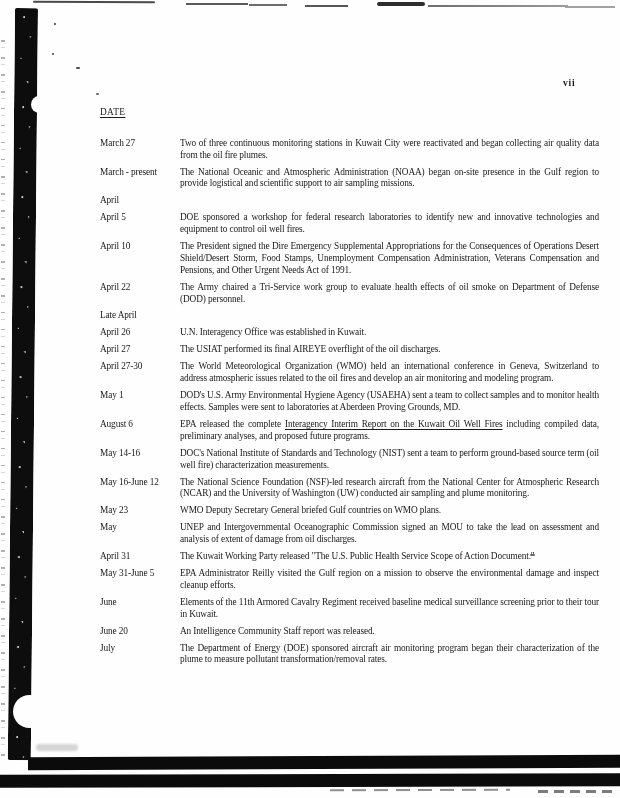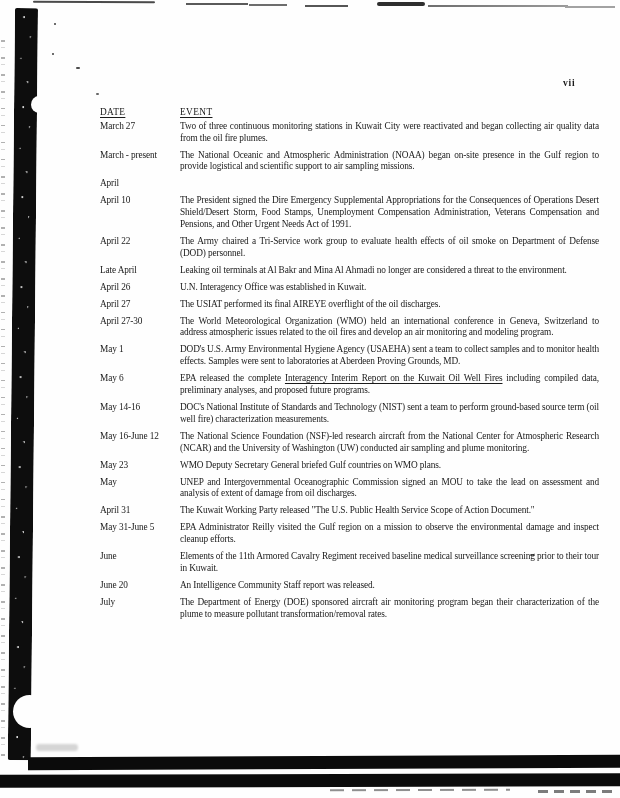--- a/index.html
+++ b/index.html
@@ -19,21 +19,21 @@
   
   .content {
     position: absolute;
     left: 100px; top: 107px; width: 499px;
     font-size: 9.3px;
     line-height: 11.8px;
     letter-spacing: -0.12px;
     filter: blur(0.22px);
   }
   .row { display: flex; margin-bottom: 5.2px; }
-  .row.header { margin-bottom: 2px; }
+  .row.header { margin-bottom: 19px; }
   .date {
     flex: 0 0 80px;
     white-space: nowrap;
   }
   .event {
     flex: 1 1 auto;
     text-align: justify;
   }
   .hdr {
     text-decoration: underline;
@@ -133,54 +133,54 @@
   <div class="art bdash1"></div>
   <div class="art bdash2"></div>
 
   <div class="pagenum">vii</div>
 
   <div class="content">
     <div class="row header">
       <div class="date">
         <span class="hdr">DATE</span>
       </div>
-      <div class="event">
-        <span class="hdr">EVENT</span>
-      </div>
     </div>
     <div>
   <div class="row">
     <div class="date">March 27</div>
     <div class="event"><span>Two of three continuous monitoring stations in Kuwait City were reactivated and began collecting air quality data from the oil fire plumes.</span></div>
   </div>
 
   <div class="row">
     <div class="date">March - present</div>
     <div class="event"><span>The National Oceanic and Atmospheric Administration (NOAA) began on-site presence in the Gulf region to provide logistical and scientific support to air sampling missions.</span></div>
   </div>
 
   <div class="row">
     <div class="date">April</div>
   </div>
 
 
+  <div class="row">
+    <div class="date">April 5</div>
+    <div class="event"><span>DOE sponsored a workshop for federal research laboratories to identify new and innovative technologies and equipment to control oil well fires.</span></div>
+  </div>
 
   <div class="row">
     <div class="date">April 10</div>
     <div class="event"><span>The President signed the Dire Emergency Supplemental Appropriations for the Consequences of Operations Desert Shield/Desert Storm, Food Stamps, Unemployment Compensation Administration, Veterans Compensation and Pensions, and Other Urgent Needs Act of 1991.</span></div>
   </div>
 
   <div class="row">
     <div class="date">April 22</div>
     <div class="event"><span>The Army chaired a Tri-Service work group to evaluate health effects of oil smoke on Department of Defense (DOD) personnel.</span></div>
   </div>
 
   <div class="row">
     <div class="date">Late April</div>
-    <div class="event"><span>Leaking oil terminals at Al Bakr and Mina Al Ahmadi no longer are considered a threat to the environment.</span></div>
   </div>
 
   <div class="row">
     <div class="date">April 26</div>
     <div class="event"><span>U.N. Interagency Office was established in Kuwait.</span></div>
   </div>
 
   <div class="row">
     <div class="date">April 27</div>
     <div class="event"><span>The USIAT performed its final AIREYE overflight of the oil discharges.</span></div>
@@ -191,21 +191,21 @@
     <div class="event"><span>The World Meteorological Organization (WMO) held an international conference in Geneva, Switzerland to address atmospheric issues related to the oil fires and develop an air monitoring and modeling program.</span></div>
   </div>
 
   <div class="row">
     <div class="date">May 1</div>
     <div class="event"><span>DOD's U.S. Army Environmental Hygiene Agency (USAEHA) sent a team to collect samples and to monitor health effects. Samples were sent to laboratories at Aberdeen Proving Grounds, MD.</span></div>
   </div>
 
 
   <div class="row">
-    <div class="date">May 6</div>
+    <div class="date">August 6</div>
     <div class="event"><span>EPA released the complete </span><span class="u">Interagency Interim Report on the Kuwait Oil Well Fires</span><span> including compiled data, preliminary analyses, and proposed future programs.</span></div>
   </div>
 
   <div class="row">
     <div class="date">May 14-16</div>
     <div class="event"><span>DOC's National Institute of Standards and Technology (NIST) sent a team to perform ground-based source term (oil well fire) characterization measurements.</span></div>
   </div>
 
   <div class="row">
     <div class="date">May 16-June 12</div>

